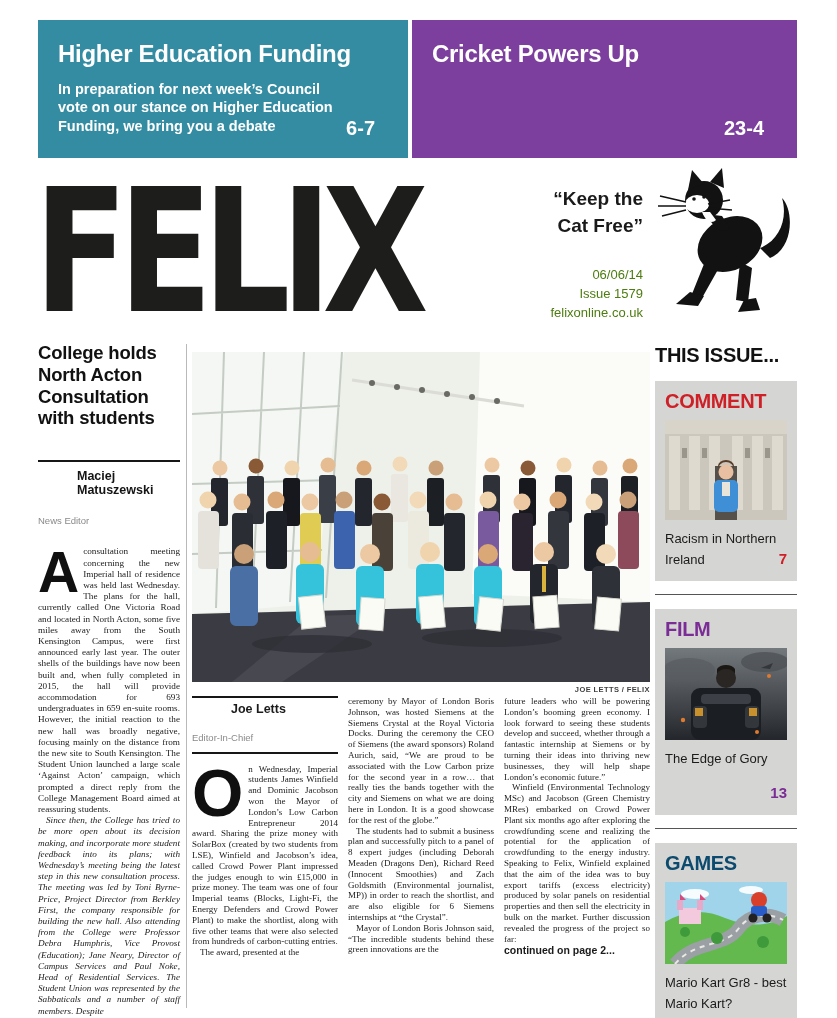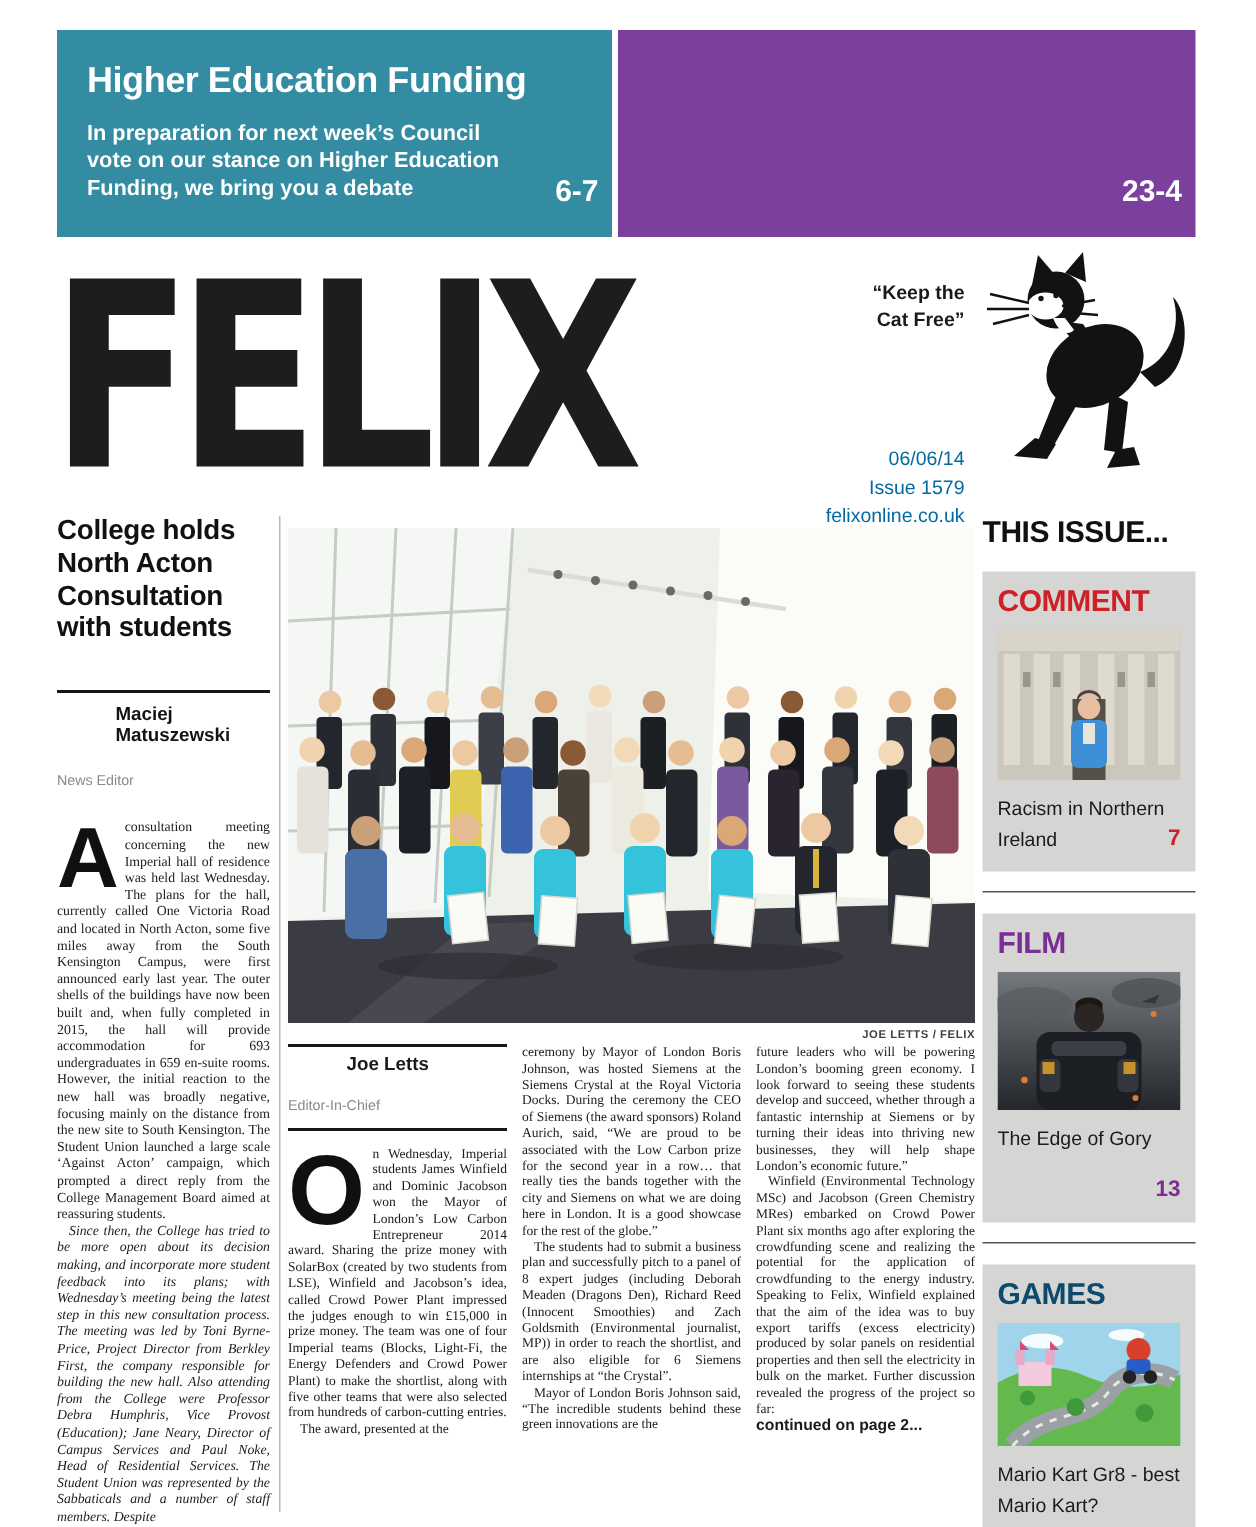--- a/index.html
+++ b/index.html
@@ -7,31 +7,31 @@
   #page {
     position:relative; width:837px; height:1018px; background:#fff;
     font-family:"Liberation Sans", sans-serif; color:#141414; overflow:hidden;border-radius:21px;
   }
   
   .banner { position:absolute; top:20px; height:138px; color:#fff; padding:20px 18px 0 20px; }
   .banner-left  { left:38px;  width:370px; background:#338CA2; }
   .banner-right { left:412px; width:385px; background:#7C3F9D; }
   .banner-title { font-size:24px; font-weight:bold; letter-spacing:-0.3px; }
   .banner-text  { margin-top:12px; font-size:14.5px; font-weight:bold; line-height:1.27; padding-right:52px; }
-  .banner-page  { position:absolute; right:9px; bottom:18px; font-size:20px; font-weight:bold; }
+  .banner-page  { position:absolute; right:33px; bottom:18px; font-size:20px; font-weight:bold; }
   
   #felix-logo {
     position:absolute; left:34px; top:166px; font-family:"DejaVu Sans", sans-serif;
     font-size:172px; line-height:1; font-weight:bold; letter-spacing:-12px;
     color:#1d1d1b; transform:scaleX(0.80); transform-origin:left top; white-space:nowrap;
   }
   .slogan { position:absolute; right:194px; top:186px; text-align:right;
-            font-size:13px; font-weight:bold; line-height:1.4; color:#1a1a1a; }
+            font-size:19px; font-weight:bold; line-height:1.4; color:#1a1a1a; }
   .issue-info { position:absolute; right:194px; top:266px; text-align:right;
-                font-size:13px; line-height:1.45; color:#0369a1;margin-top:31px; }
+                font-size:13px; line-height:1.45; color:#4d7c0f; }
   .cat { position:absolute; left:652px; top:166px; width:146px; height:148px; }
   
   .vrule { position:absolute; left:186px; top:344px; width:1px; height:664px; background:#b9b9b9; }
   
   .col-left { position:absolute; left:38px; top:342px; width:142px; }
   .col-left h2 { font-size:18.5px; line-height:1.18; letter-spacing:-0.2px; color:#111; }
   .byline-rule  { border-top:2px solid #161616; margin-top:31px; }
   .byline-name  { font-size:12.5px; font-weight:bold; margin-top:7px;padding-left:39px; }
   .byline-role  { font-size:9.5px; color:#8a8a8a; margin-top:18px; }
   .serif-body { margin-top:20px; font-family:"Liberation Serif", serif;
@@ -76,20 +76,21 @@
 <body>
 
 <div id="page">
 
   <div class="banner banner-left">
     <div class="banner-title">Higher Education Funding</div>
     <div class="banner-text">In preparation for next week’s Council vote on our stance on Higher Education Funding, we bring you a debate</div>
     <div class="banner-page">6-7</div>
   </div>
   <div class="banner banner-right">
+    <div class="banner-title">Cricket Powers Up</div>
     <div class="banner-page">23-4</div>
   </div>
 
   <div id="felix-logo">FELIX</div>
   <div class="slogan">
     <div>“Keep the</div>
     <div>Cat Free”</div>
   </div>
   <div class="issue-info">
     <div>06/06/14</div>

